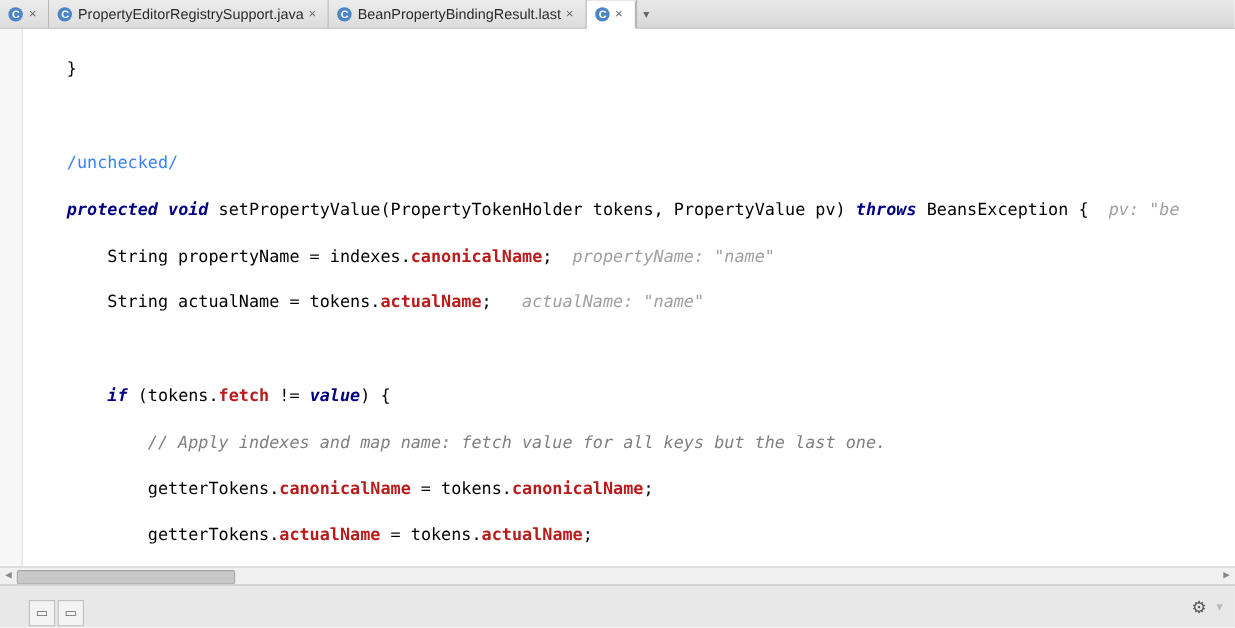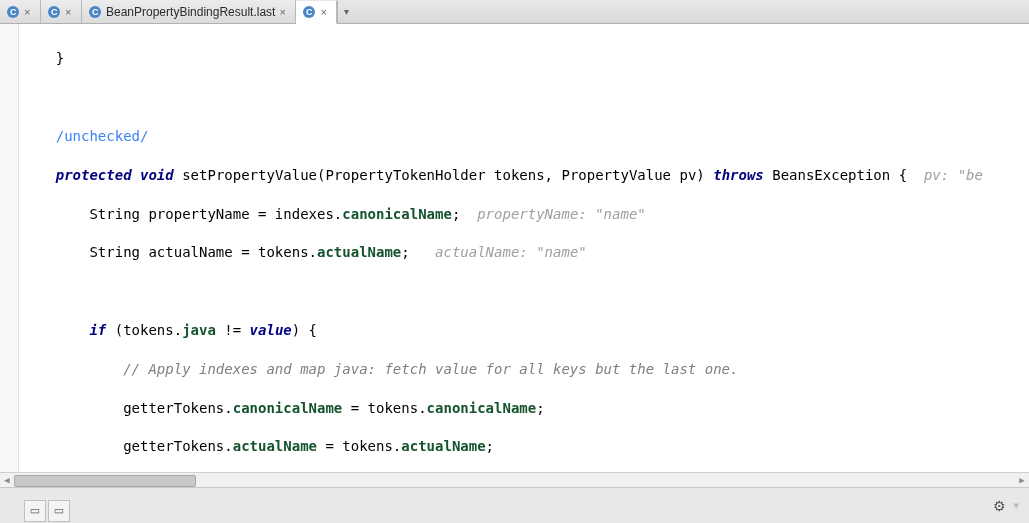--- a/index.html
+++ b/index.html
@@ -85,21 +85,21 @@
     left: 22px;
     top: 6px;
     right: 0;
     white-space: pre;
     line-height: 19.4px;
     letter-spacing: 0px;
   }
   .code .row { height: 19.4px; }
   .kw   { color: #000080; font-weight: bold; font-style: italic; }  
   .ann  { color: #3b82f6; }                    
-  .fld  { color: #14532d; font-weight: bold; } 
+  .fld  { color: #b91c1c; font-weight: bold; } 
   .mtd  { color: #000000; }                   
   .cmt  { color: #808080; font-style: italic; } 
   .hint { color: #a0a0a0; font-style: italic; }
   .plain { color: #000000; }
 
   .hscrollbar {
     position: absolute;
     left: 0;
     right: 0;
     bottom: 35px;
@@ -183,20 +183,21 @@
     </span>
     <span class="close">×</span>
   </div>
   <div class="tab">
     <span class="tab-icon">
       <svg class="class-svg" width="14" height="14">
           <circle cx="7" cy="7" r="6"></circle>
           <text x="4" y="10">C</text>
         </svg>
     </span>
+    <span class="tab-label">PropertyEditorRegistrySupport.java</span>
     <span class="close">×</span>
   </div>
   <div class="tab">
     <span class="tab-icon">
       <svg class="class-svg" width="14" height="14">
           <circle cx="7" cy="7" r="6"></circle>
           <text x="4" y="10">C</text>
         </svg>
     </span>
     <span class="tab-label">BeanPropertyBindingResult.last</span>
@@ -219,22 +220,22 @@
 <div class="editor-area">
   <div class="gutter"></div>
   <div class="code">
 <div class="row"><span class="plain">    }</span></div>
 <div class="row"><span class="plain"></span></div>
 <div class="row"><span class="ann">    /unchecked/</span></div>
 <div class="row"><span class="plain">    </span><span class="kw">protected</span><span class="plain"> </span><span class="kw">void</span><span class="plain"> </span><span class="mtd">setPropertyValue</span><span class="plain">(</span><span class="plain">PropertyTokenHolder tokens, PropertyValue pv</span><span class="plain">) </span><span class="kw">throws</span><span class="plain"> </span><span class="plain">BeansException {</span><span class="hint">  pv: "be</span></div>
 <div class="row"><span class="plain">        String propertyName = indexes.</span><span class="fld">canonicalName</span><span class="plain">;</span><span class="hint">  propertyName: "name"</span></div>
 <div class="row"><span class="plain">        String actualName = tokens.</span><span class="fld">actualName</span><span class="plain">;</span><span class="hint">   actualName: "name"</span></div>
 <div class="row"><span class="plain"></span></div>
-<div class="row"><span class="plain">        </span><span class="kw">if</span><span class="plain"> (tokens.</span><span class="fld">java</span><span class="plain"> != </span><span class="kw">value</span><span class="plain">) {</span></div>
-<div class="row"><span class="cmt">            // Apply indexes and map java: fetch value for all keys but the last one.</span></div>
+<div class="row"><span class="plain">        </span><span class="kw">if</span><span class="plain"> (tokens.</span><span class="fld">fetch</span><span class="plain"> != </span><span class="kw">value</span><span class="plain">) {</span></div>
+<div class="row"><span class="cmt">            // Apply indexes and map name: fetch value for all keys but the last one.</span></div>
 <div class="row"><span class="plain">            getterTokens.</span><span class="fld">canonicalName</span><span class="plain"> = tokens.</span><span class="fld">canonicalName</span><span class="plain">;</span></div>
 <div class="row"><span class="plain">            getterTokens.</span><span class="fld">actualName</span><span class="plain"> = tokens.</span><span class="fld">actualName</span><span class="plain">;</span></div>
 
 
 
 
 
 
 
 

